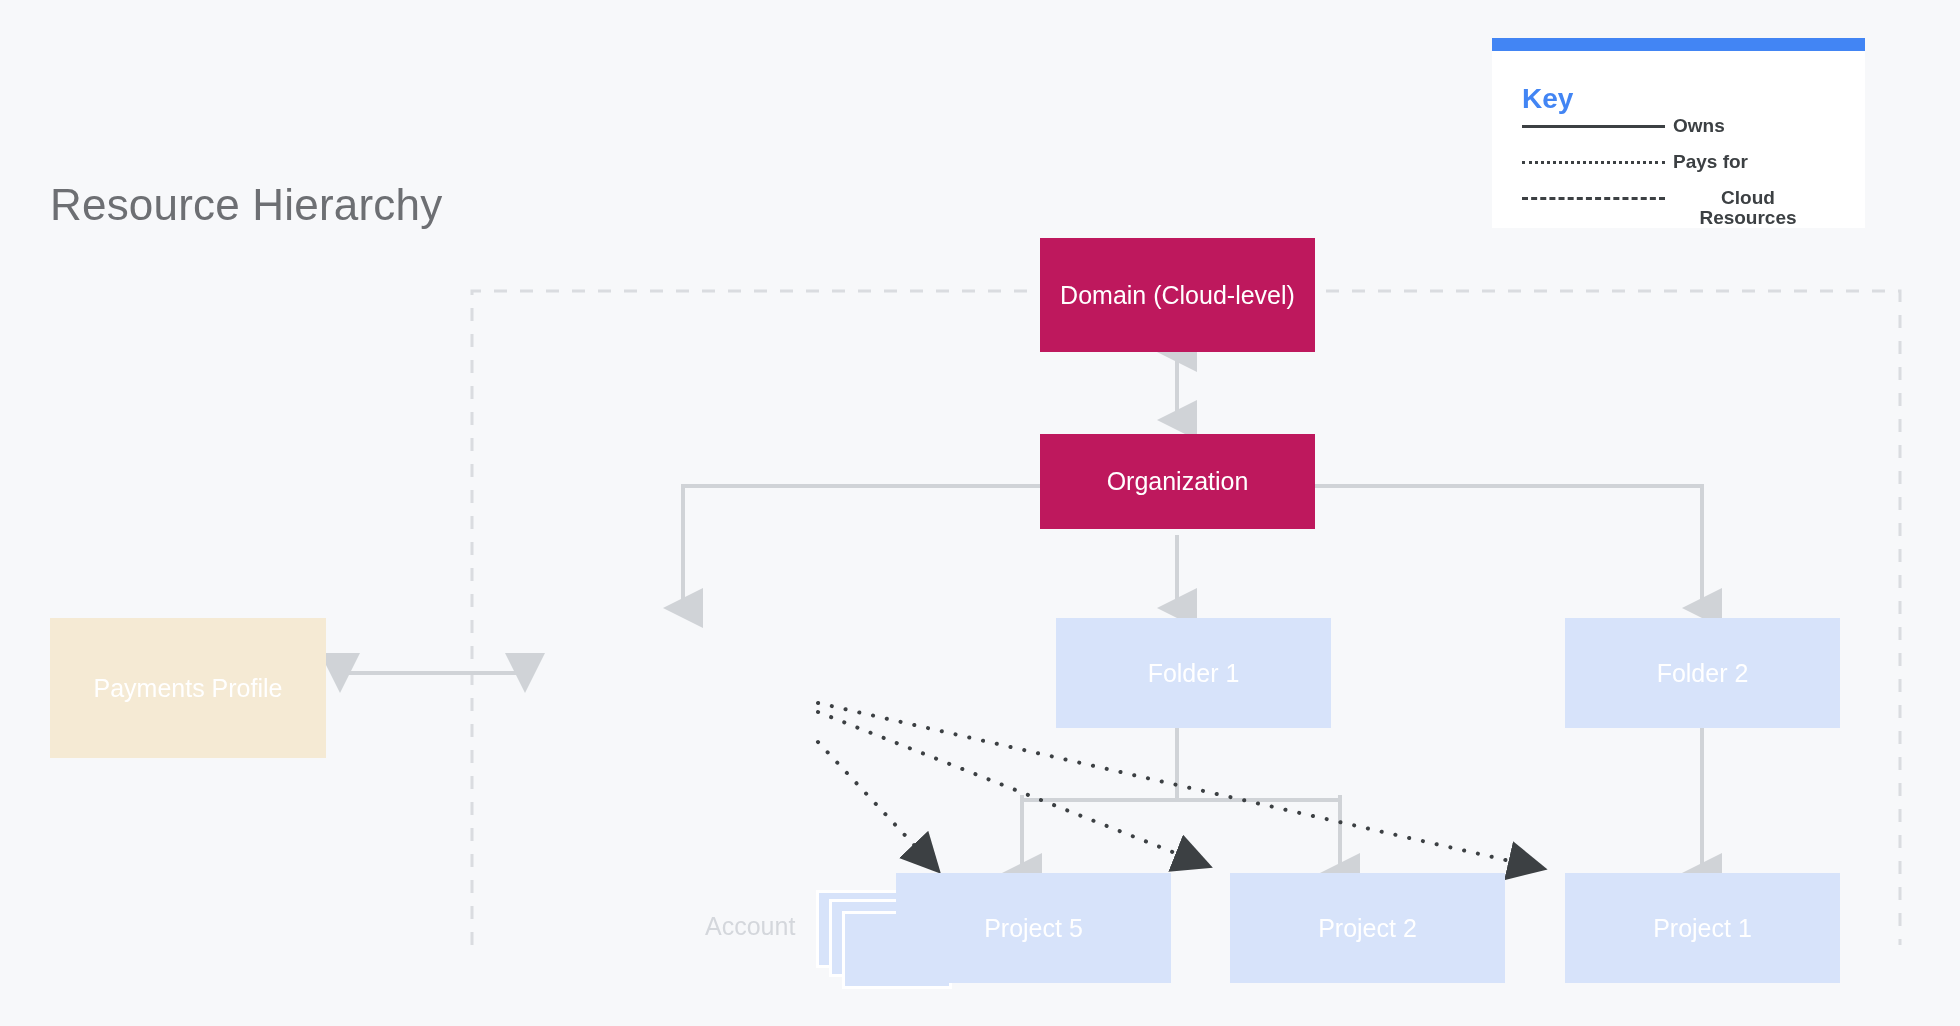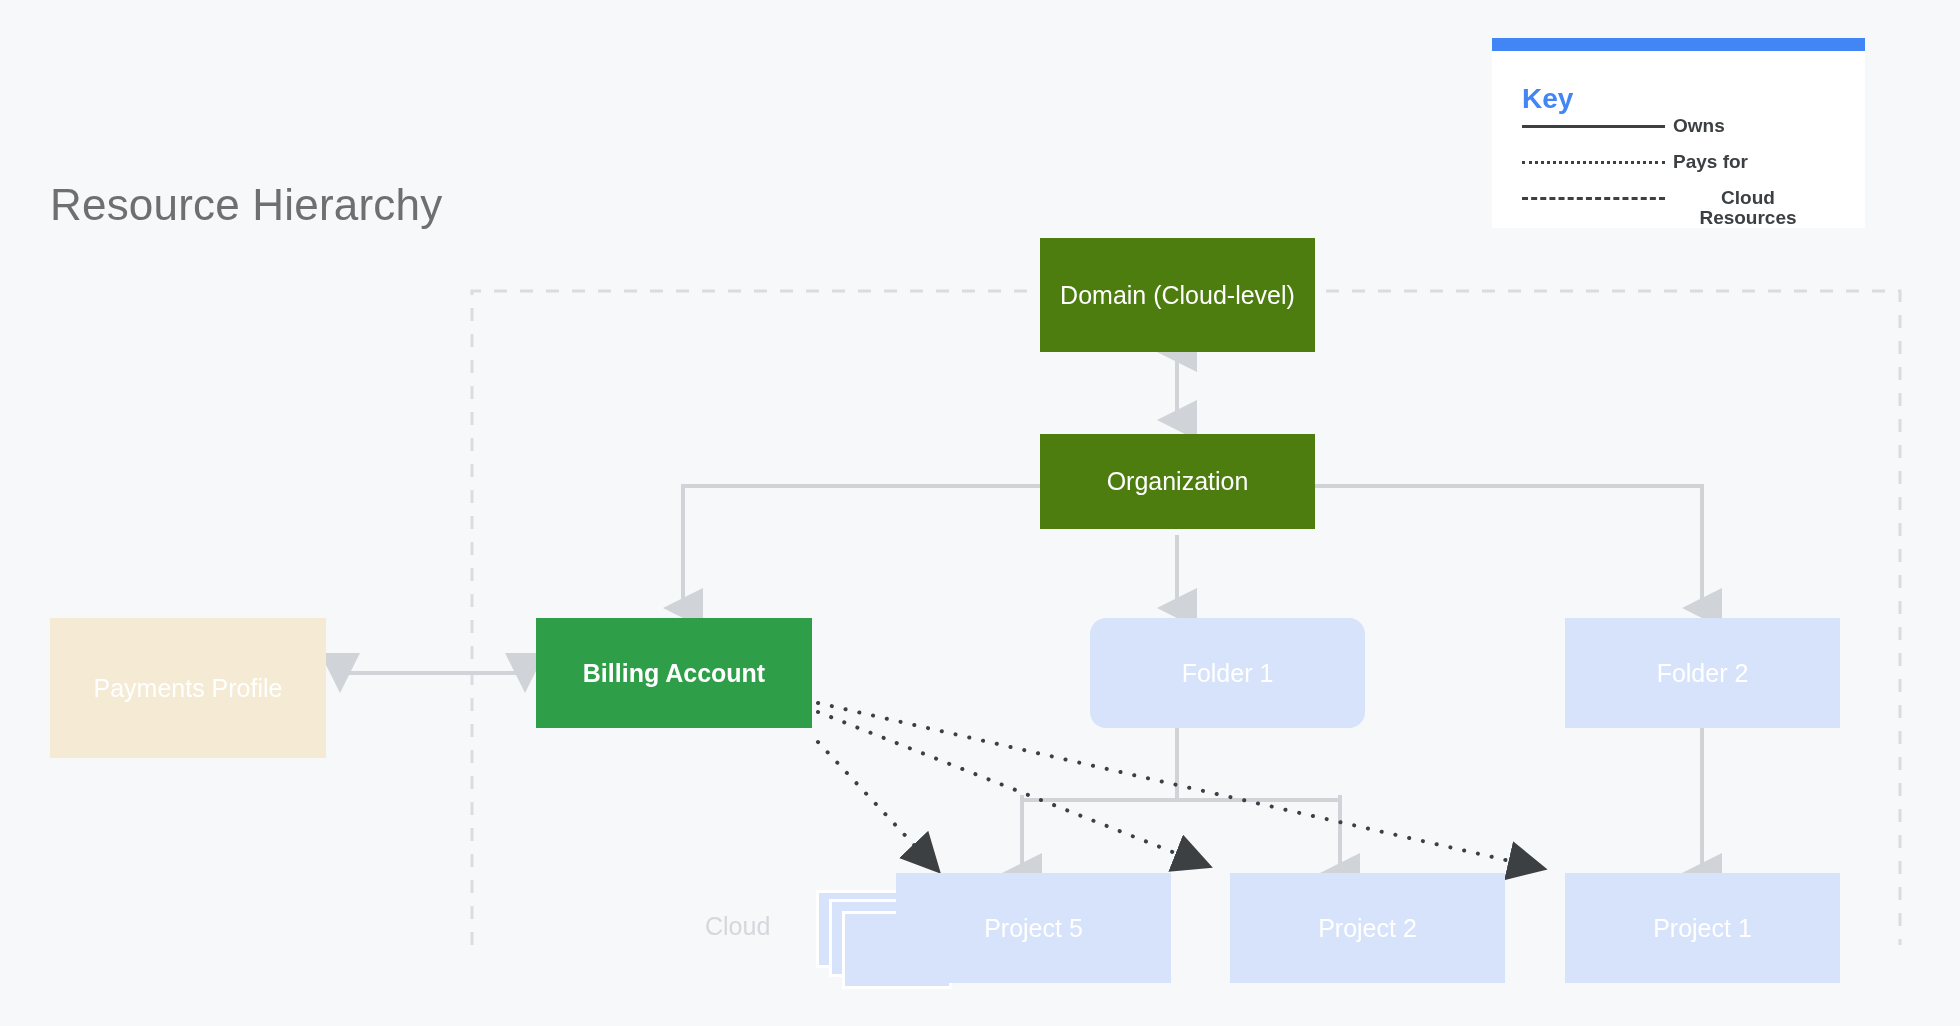--- a/index.html
+++ b/index.html
@@ -44,21 +44,21 @@
     position: absolute;
     display: flex;
     align-items: center;
     justify-content: center;
     box-sizing: border-box;
     font-size: 25px;
     color: #ffffff;
     text-align: center;
     line-height: 1.15;
   }
-  .node.pink   { background: #4d7c0f; }
+  .node.pink   { background: #be185d; }
   .node.blue   { background: #d7e3fa; }
   .node.green  { background: #2e9e48; font-weight: 700; }
   .node.cream  { background: #f5ead4; }
 
   
   .labels-text {
     position: absolute;
     font-size: 25px;
     color: #d4d7dc;
     white-space: nowrap;
@@ -203,33 +203,30 @@
   </div>
 
   <div class="node pink" style="left:1040px; top:434px; width:275px; height:95px;">
     <span>Organization</span>
   </div>
 
   <div class="node cream" style="left:50px; top:618px; width:276px; height:140px;">
     <span>Payments Profile</span>
   </div>
 
-  <div class="node green" style="left:536px; top:618px; width:276px; height:110px;">
-    <span>Billing Account</span>
-  </div>
-
-  <div class="node blue" style="left:1090px; top:618px; width:275px; height:110px;border-radius:16px;">
+
+  <div class="node blue" style="left:1056px; top:618px; width:275px; height:110px;">
     <span>Folder 1</span>
   </div>
 
   <div class="node blue" style="left:1565px; top:618px; width:275px; height:110px;">
     <span>Folder 2</span>
   </div>
 
-  <div class="labels-text" style="left:705px; top:912px;">Cloud</div>
+  <div class="labels-text" style="left:705px; top:912px;">Account</div>
   <div class="label-card" style="left:816px; top:890px; width:110px; height:78px;"></div>
   <div class="label-card" style="left:829px; top:899px; width:110px; height:78px;"></div>
   <div class="label-card" style="left:842px; top:911px; width:110px; height:78px;"></div>
 
   <div class="node blue" style="left:896px; top:873px; width:275px; height:110px;">
     <span>Project 5</span>
   </div>
 
   <div class="node blue" style="left:1230px; top:873px; width:275px; height:110px;">
     <span>Project 2</span>

